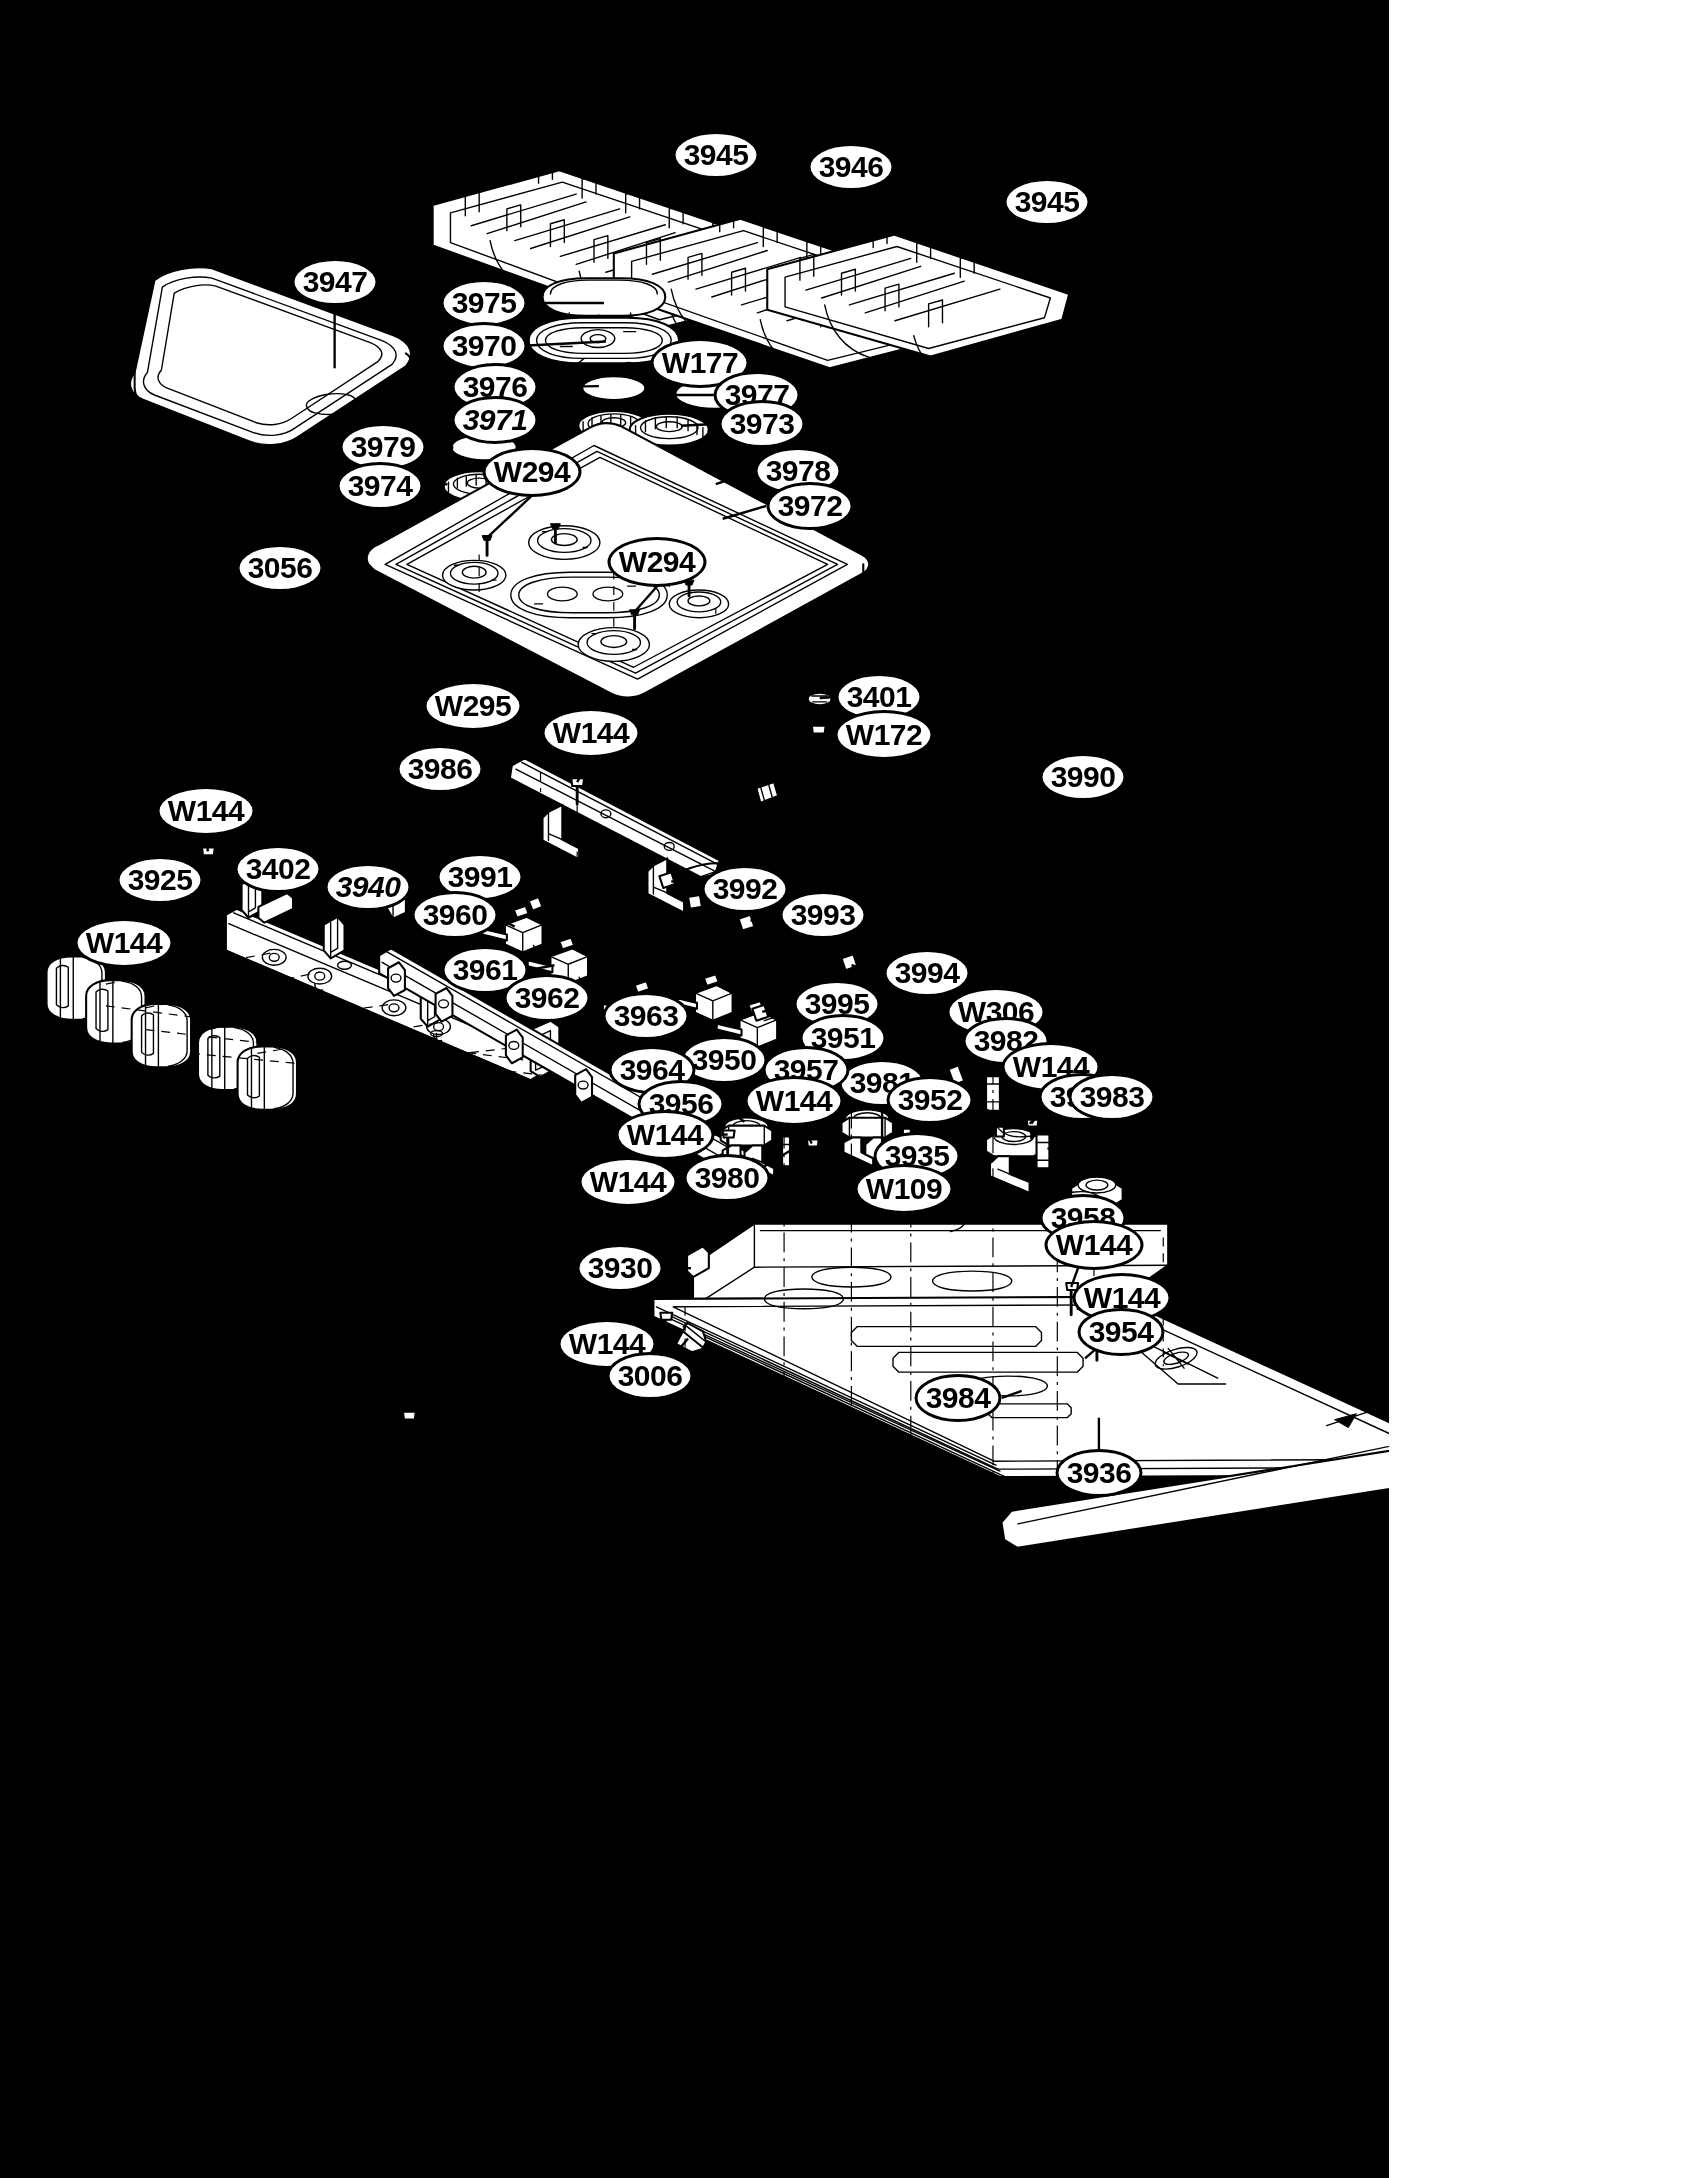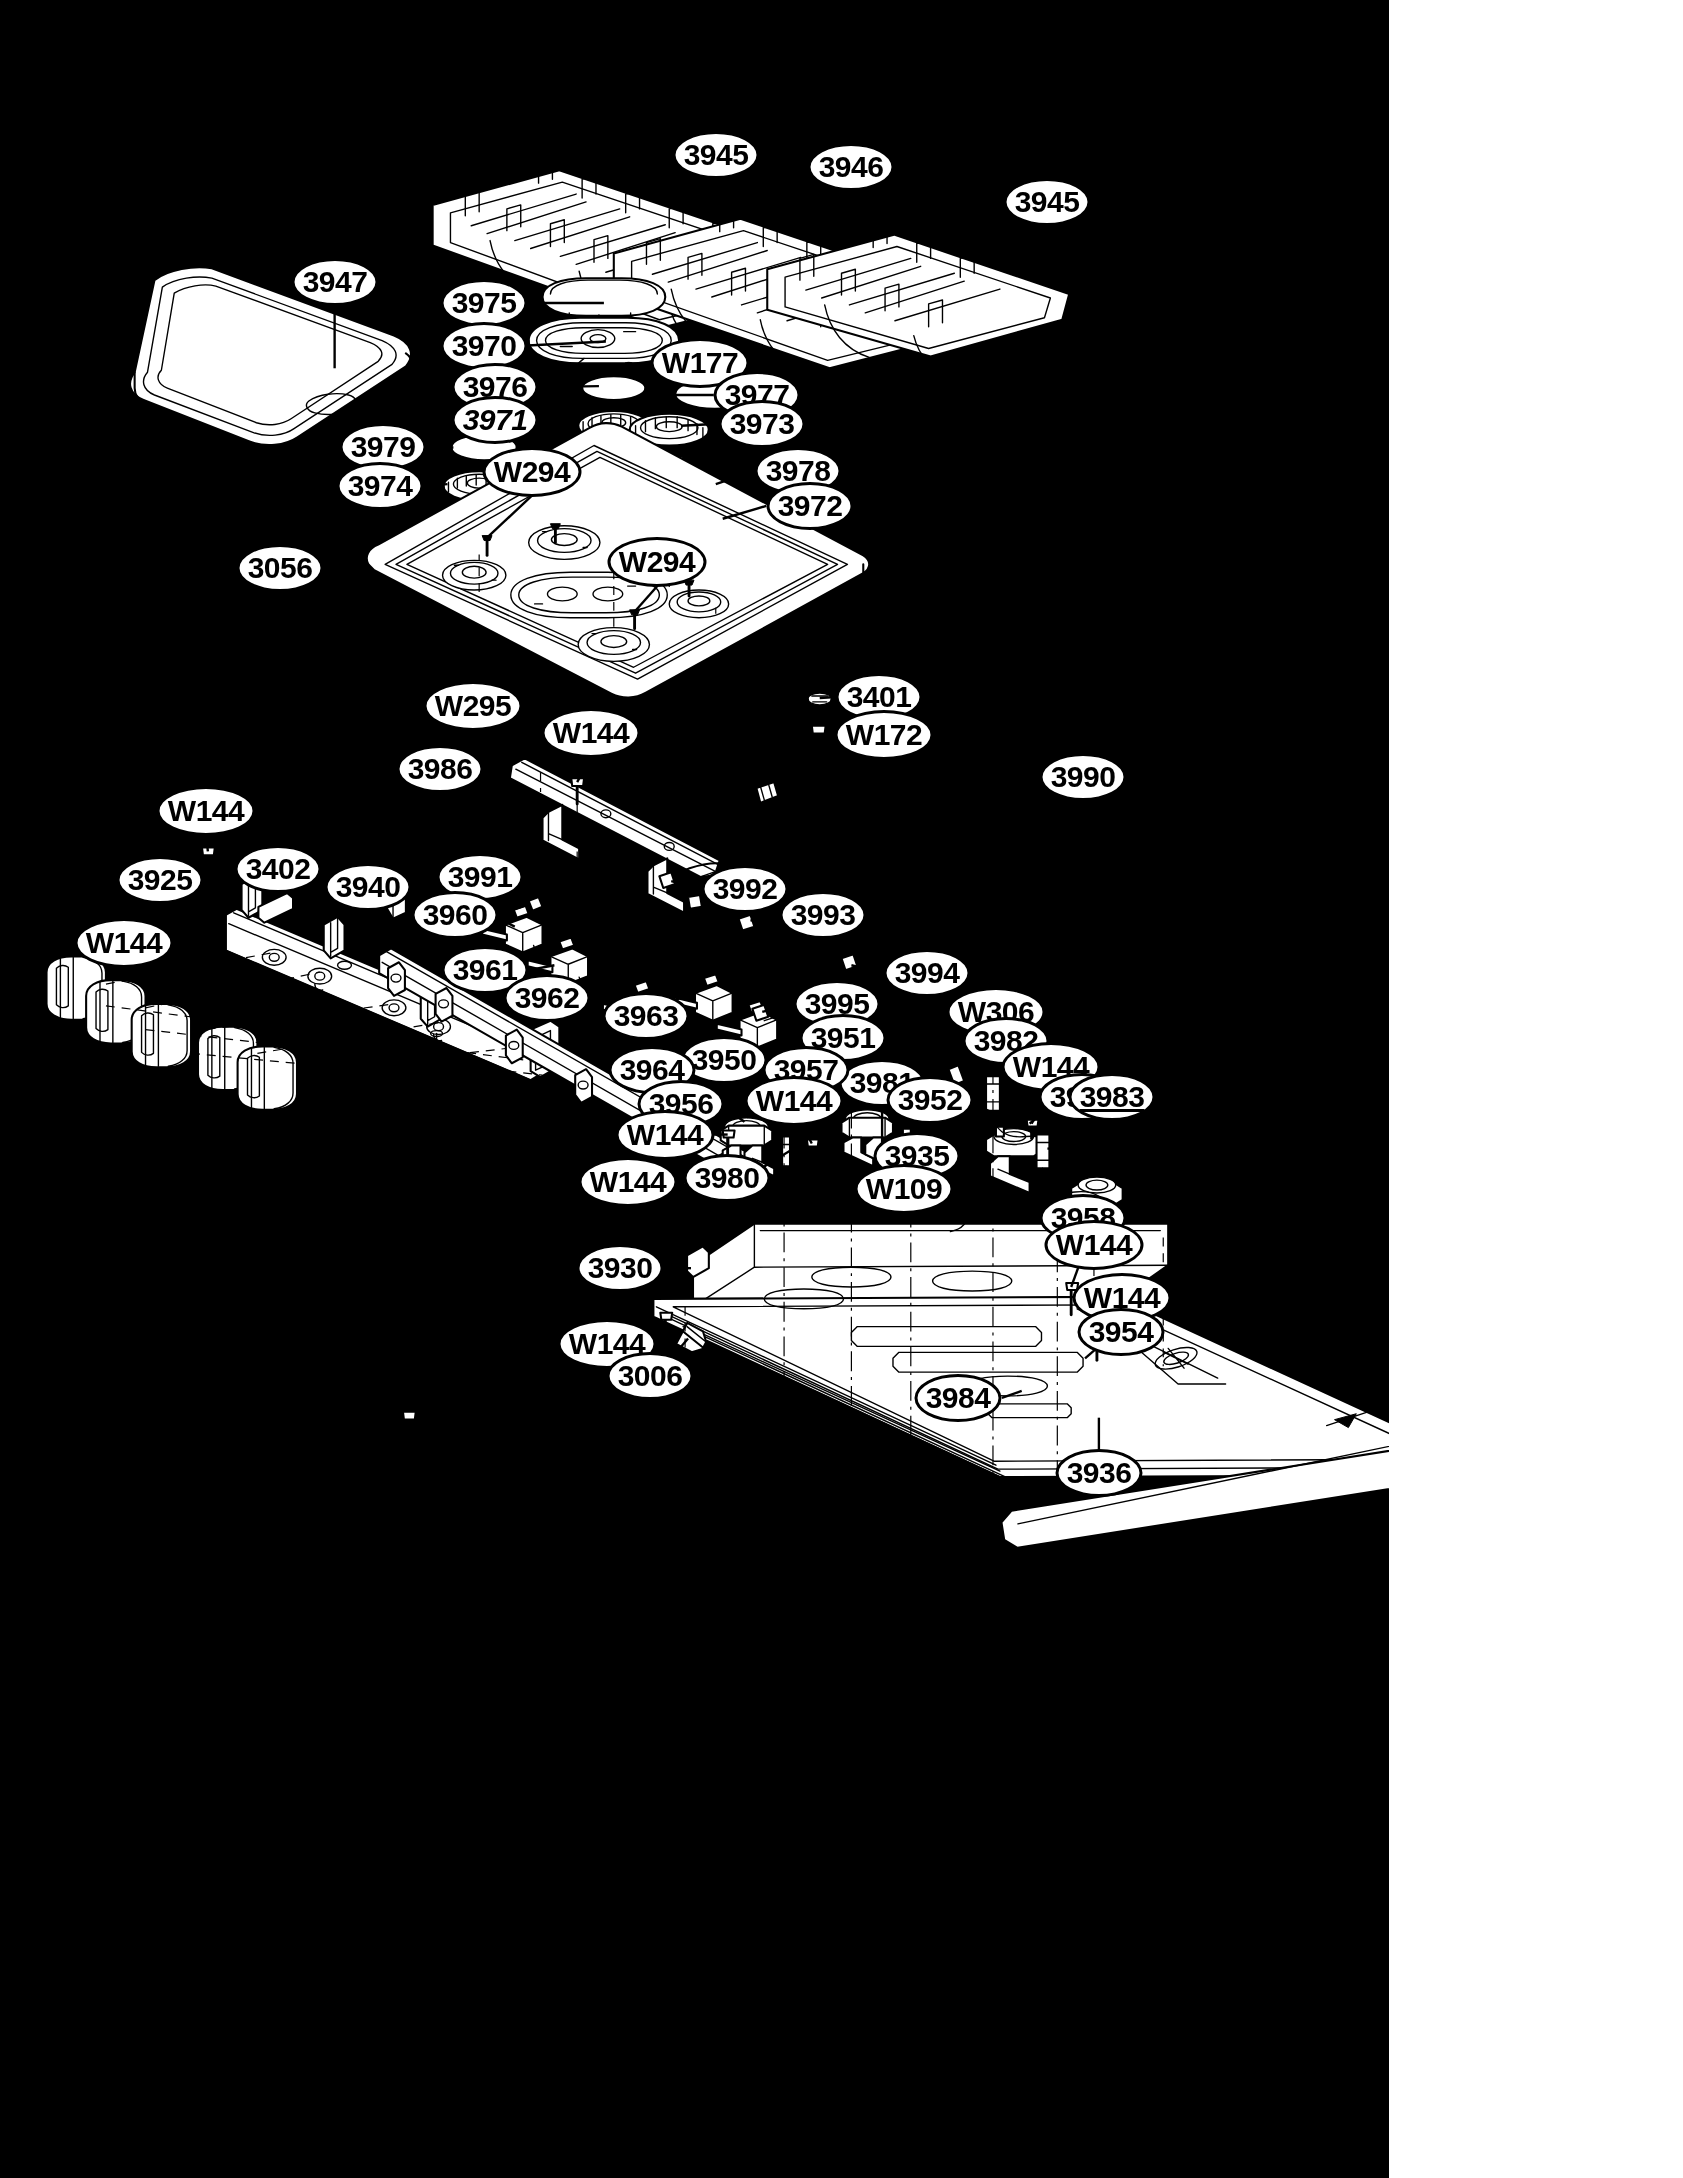--- a/index.html
+++ b/index.html
@@ -850,21 +850,21 @@
       <div class="callout w4" style="left: 657px; top: 562px;">W294</div>
       <div class="callout n4" style="left: 879px; top: 697px;">3401</div>
       <div class="callout w4" style="left: 473px; top: 706px;">W295</div>
       <div class="callout w4" style="left: 884px; top: 735px;">W172</div>
       <div class="callout w4" style="left: 591px; top: 733px;">W144</div>
       <div class="callout n4" style="left: 440px; top: 769px;">3986</div>
       <div class="callout n4" style="left: 1083px; top: 777px;">3990</div>
       <div class="callout w4" style="left: 206px; top: 811px;">W144</div>
       <div class="callout n4" style="left: 160px; top: 880px;">3925</div>
       <div class="callout n4" style="left: 278px; top: 869px;">3402</div>
-      <div class="callout n4" style="left: 368px; top: 887px;">3940</div>
+      <div class="callout n4" style="left: 368px; top: 887px; font-style: italic;">3940</div>
       <div class="callout n4" style="left: 480px; top: 877px;">3991</div>
       <div class="callout n4" style="left: 745px; top: 889px;">3992</div>
       <div class="callout n4" style="left: 455px; top: 915px;">3960</div>
       <div class="callout n4" style="left: 823px; top: 915px;">3993</div>
       <div class="callout w4" style="left: 124px; top: 943px;">W144</div>
       <div class="callout n4" style="left: 485px; top: 970px;">3961</div>
       <div class="callout n4" style="left: 927px; top: 973px;">3994</div>
       <div class="callout n4" style="left: 547px; top: 998px;">3962</div>
       <div class="callout w4" style="left: 996px; top: 1012px;">W306</div>
       <div class="callout n4" style="left: 837px; top: 1004px;">3995</div>
@@ -875,21 +875,21 @@
       <div class="callout n4" style="left: 882px; top: 1083px;">3981</div>
       <div class="callout n4" style="left: 930px; top: 1100px;">3952</div>
       <div class="callout n4" style="left: 1082px; top: 1097px;">3953</div>
       <div class="callout n4" style="left: 724px; top: 1060px;">3950</div>
       <div class="callout n4" style="left: 806px; top: 1070px;">3957</div>
       <div class="callout n4" style="left: 652px; top: 1070px; text-align: right;">3964</div>
       <div class="callout n4" style="left: 681px; top: 1104px;">3956</div>
       <div class="callout w4" style="left: 794px; top: 1101px;">W144</div>
       <div class="callout w4" style="left: 665px; top: 1135px;">W144</div>
       <div class="callout n4" style="left: 917px; top: 1156px;">3935</div>
-      <div class="callout n4" style="left: 1112px; top: 1097px; text-decoration: underline;">3983</div>
+      <div class="callout n4" style="left: 1112px; top: 1097px;">3983</div>
       <div class="callout n4" style="left: 727px; top: 1178px;">3980</div>
       <div class="callout w4" style="left: 904px; top: 1189px;">W109</div>
       <div class="callout w4" style="left: 628px; top: 1182px;">W144</div>
       <div class="callout n4" style="left: 1083px; top: 1218px;">3958</div>
       <div class="callout w4" style="left: 1094px; top: 1245px;">W144</div>
       <div class="callout n4" style="left: 620px; top: 1268px;">3930</div>
       <div class="callout w4" style="left: 1122px; top: 1298px;">W144</div>
       <div class="callout n4" style="left: 1121px; top: 1332px;">3954</div>
       <div class="callout w4" style="left: 607px; top: 1344px;">W144</div>
       <div class="callout n4" style="left: 650px; top: 1376px;">3006</div>

